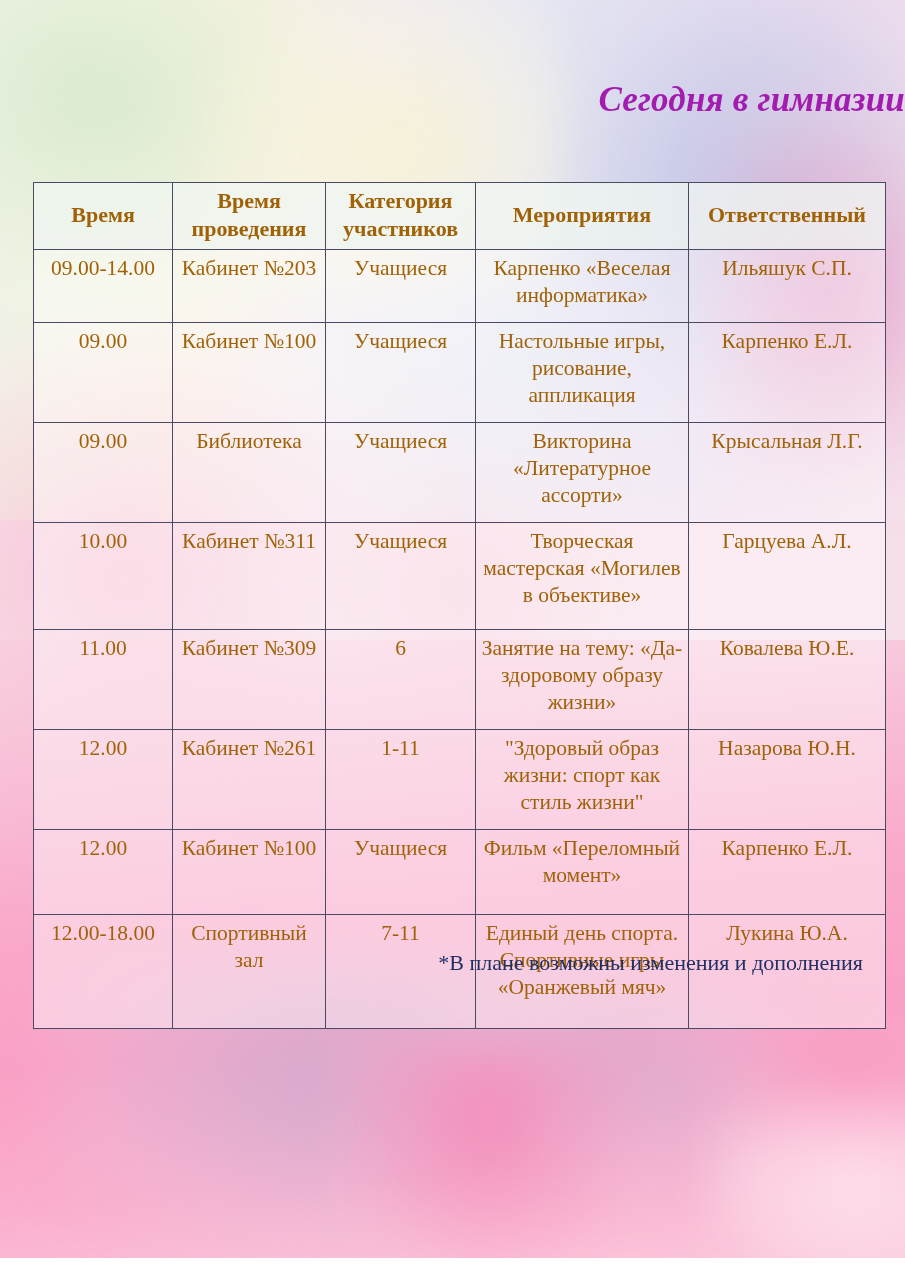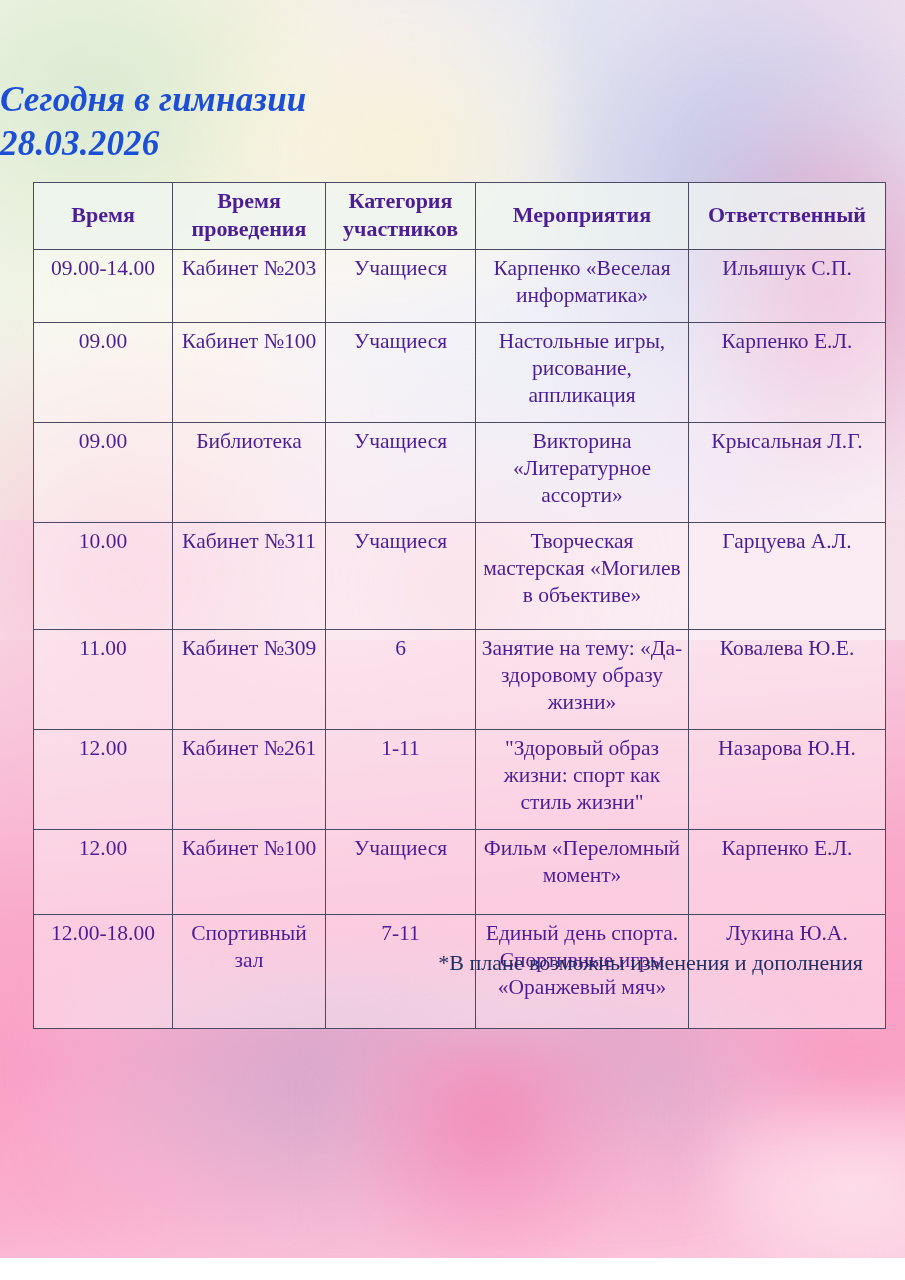--- a/index.html
+++ b/index.html
@@ -213,22 +213,22 @@
   .content {
     position: absolute;
     inset: 0;
   }
 
   
   .title-block {
     position: absolute;
     left: 0; right: 0;
     top: 78px;
-    text-align: left;
-    color: #1d4ed8;
+    text-align: right;
+    color: #a21caf;
   }
   .title-line {
     font-style: italic;
     font-weight: bold;
     font-size: 35px;
     line-height: 44px;
     letter-spacing: 0.2px;
     white-space: nowrap;
   }
 
@@ -237,21 +237,21 @@
     position: absolute;
     left: 33px;
     top: 182px;
     width: 852px;
   }
 
   table.schedule {
     width: 852px;
     border-collapse: collapse;
     table-layout: fixed;
-    color: #4c1d95;
+    color: #a16207;
   }
 
   table.schedule th,
   table.schedule td {
     border: 1px solid #4a4a63;
     text-align: center;
     vertical-align: top;
     padding: 5px 5px 13px;
     line-height: 27px;
     font-size: 21.5px;
@@ -320,21 +320,20 @@
   <div class="blob-lav-b2"></div>
   <div class="blob-hot-c"></div>
   <div class="blob-hot-r"></div>
   <div class="blob-pale-br"></div>
   <div class="bg-footer-white"></div>
 
   <div class="content">
 
     <div class="title-block">
       <div class="title-line">Сегодня в гимназии</div>
-      <div class="title-line">28.03.2026</div>
     </div>
 
     <div class="schedule-wrap">
       <table class="schedule">
         <colgroup>
           <col class="c-time">
           <col class="c-place">
           <col class="c-cat">
           <col class="c-event">
           <col class="c-resp">

